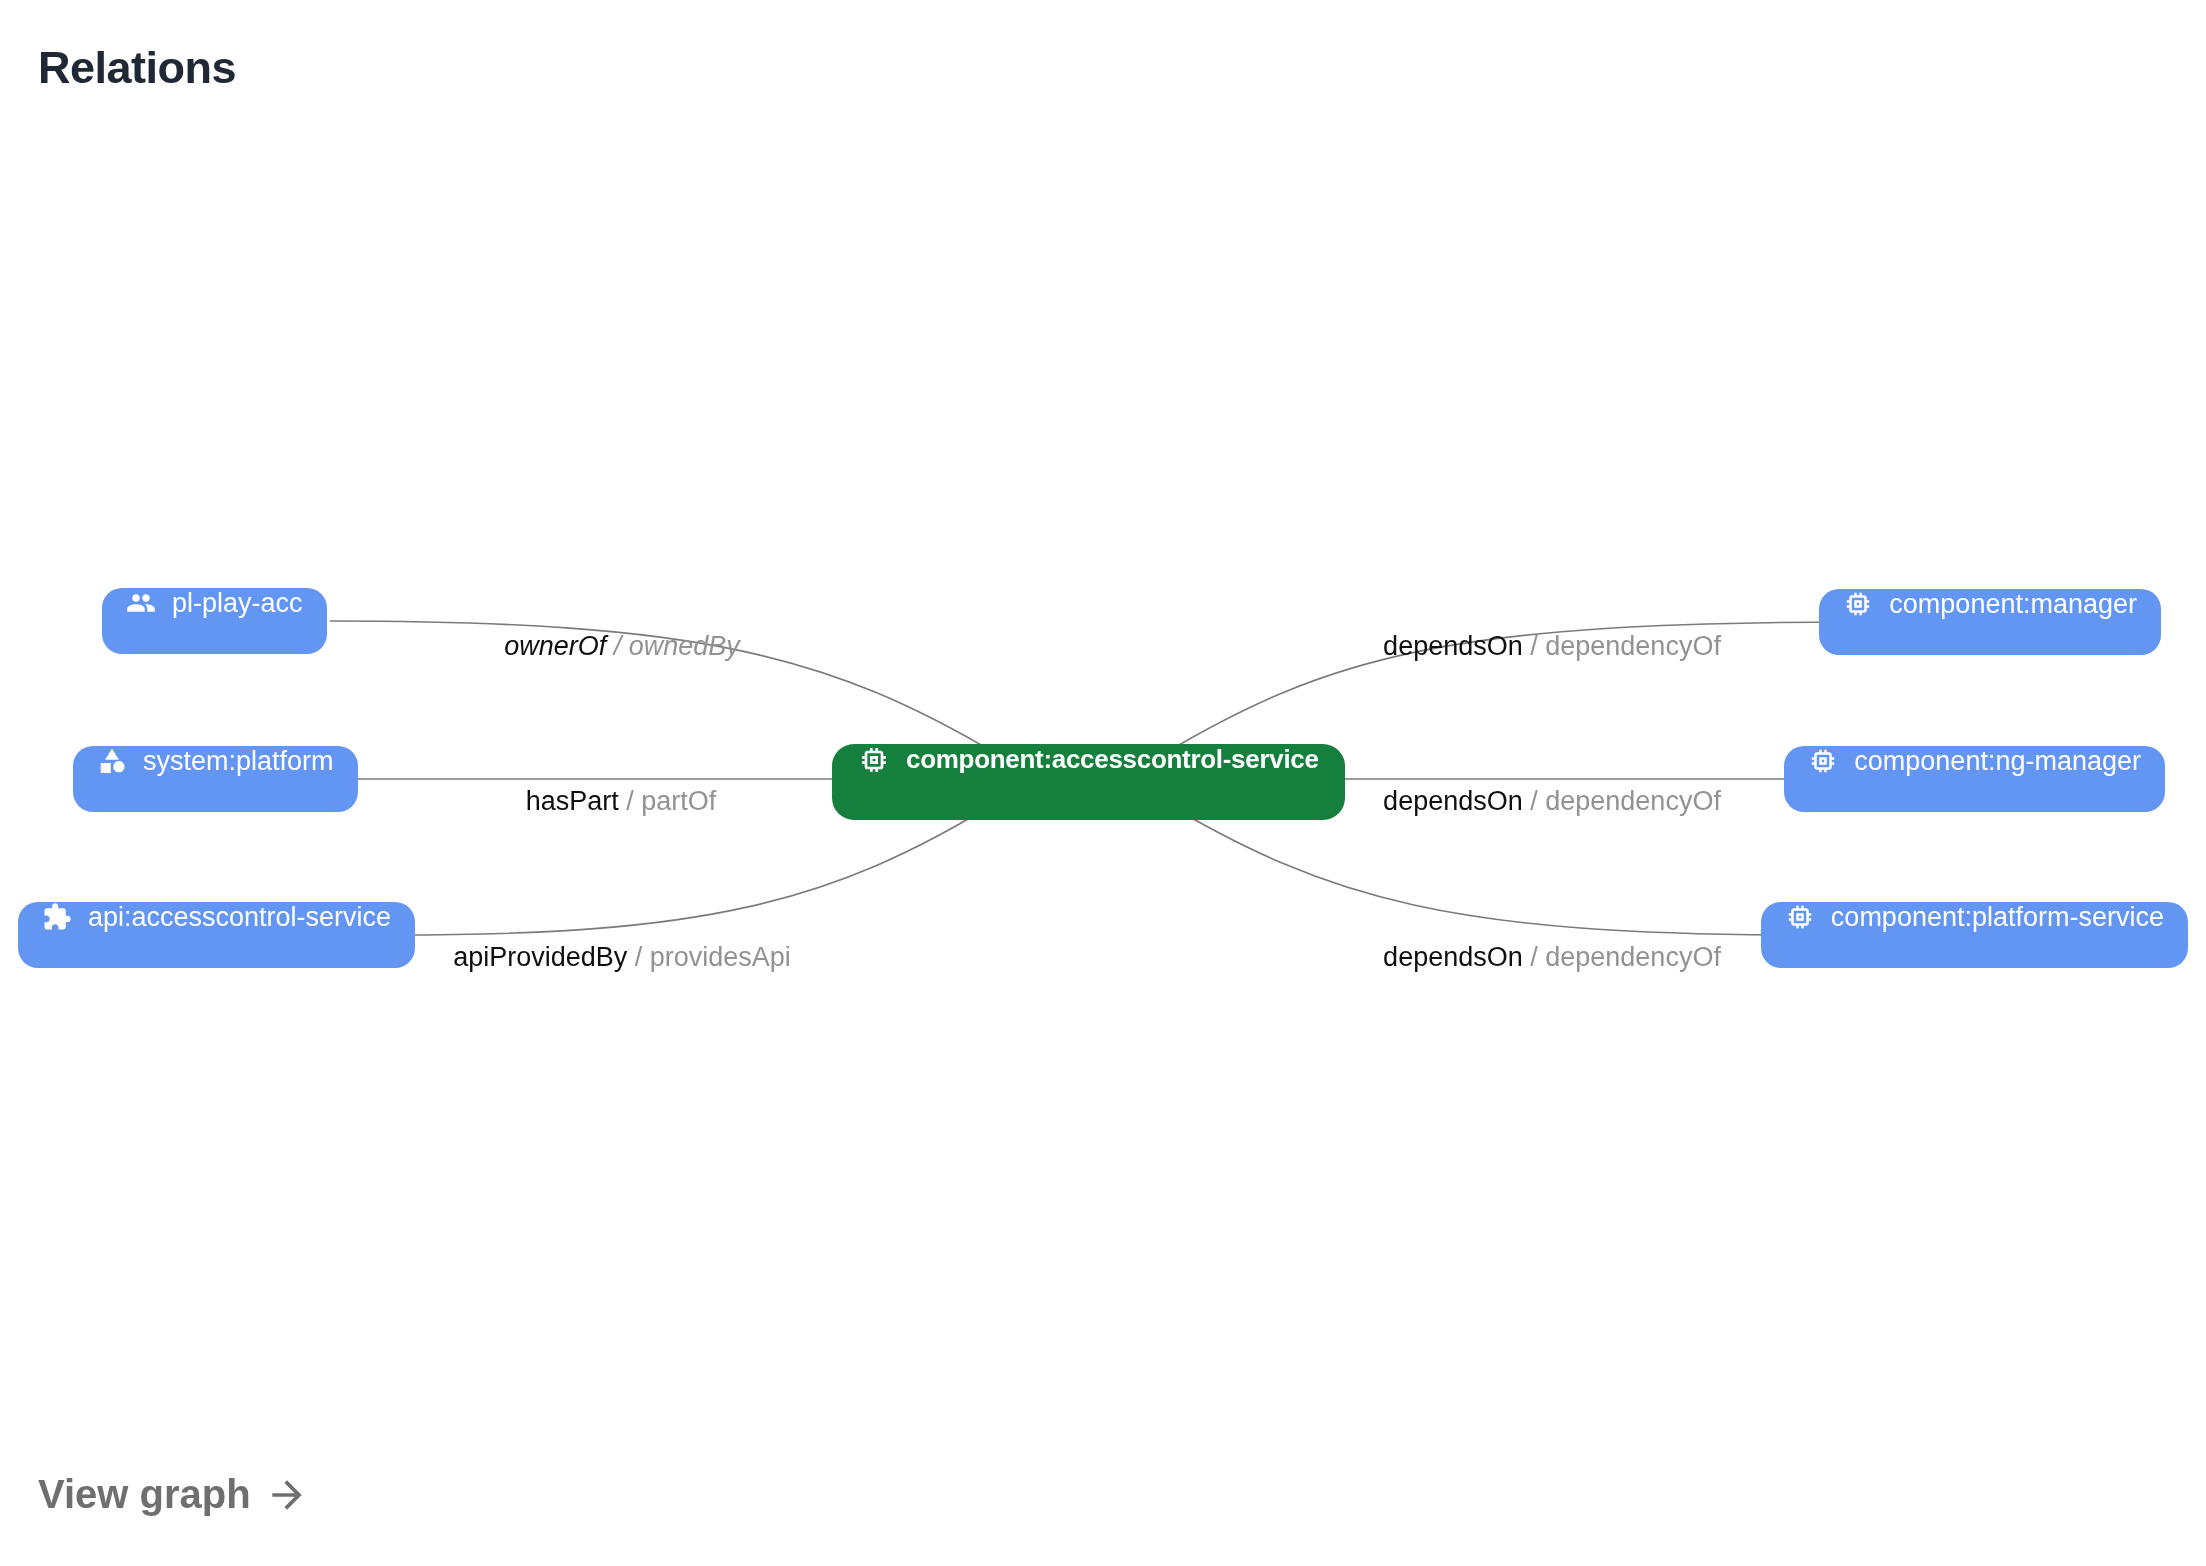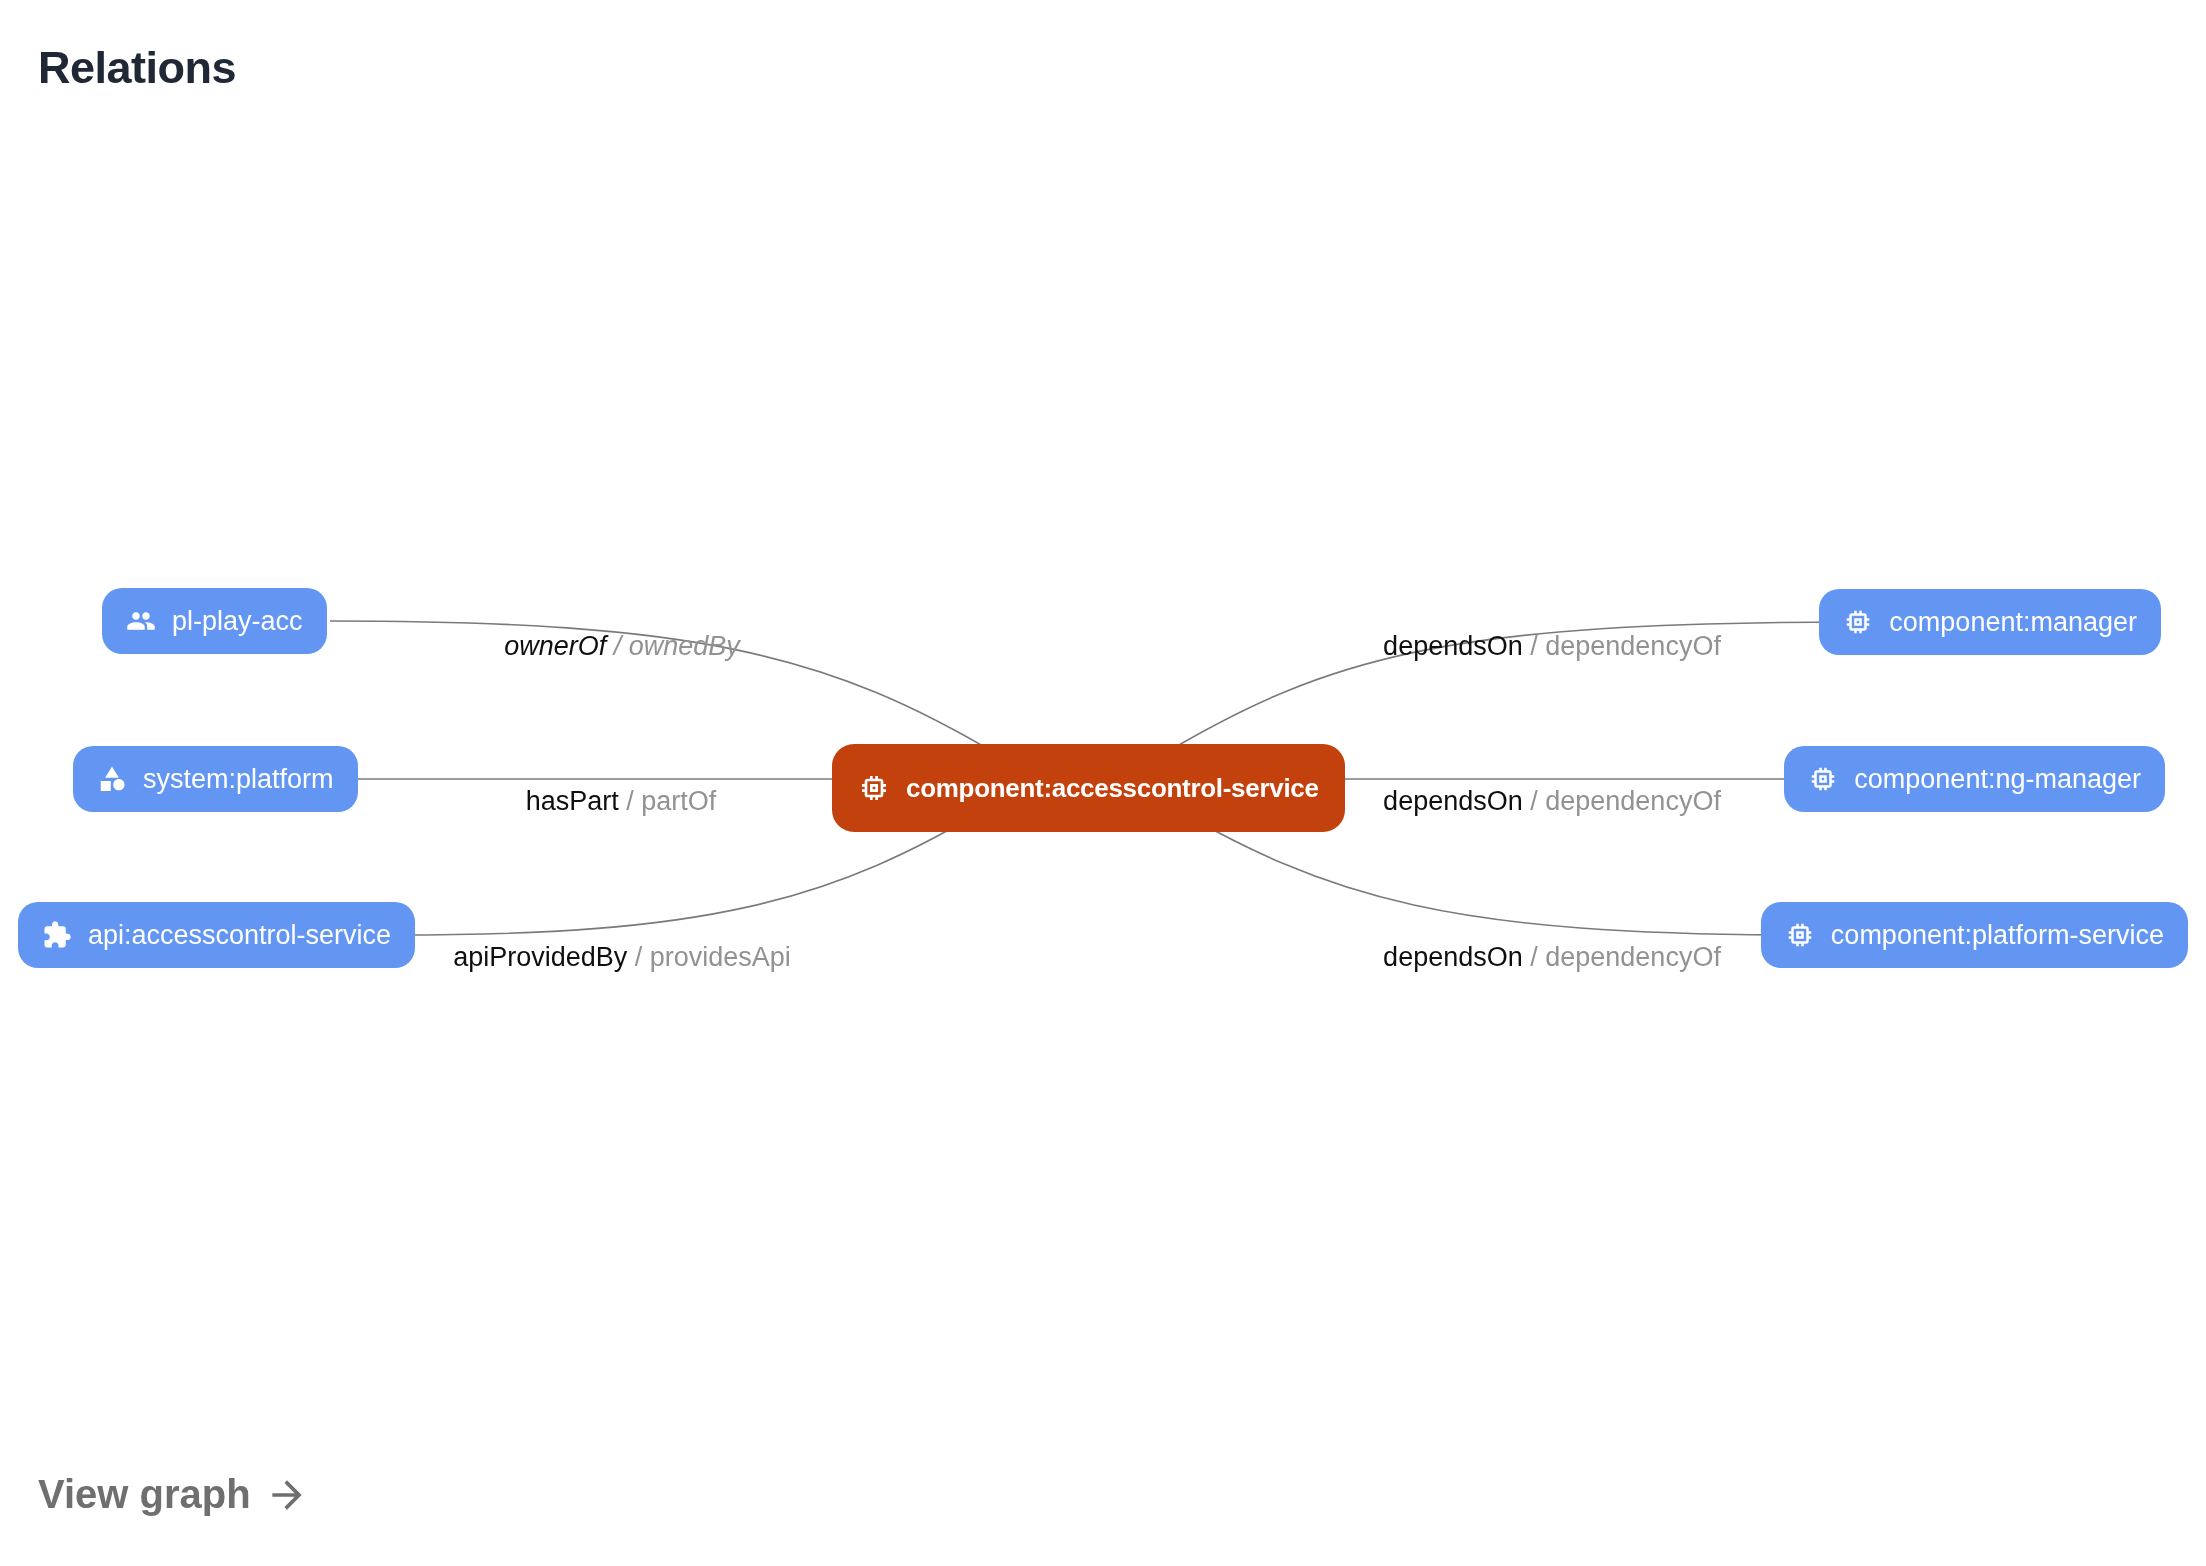--- a/index.html
+++ b/index.html
@@ -36,36 +36,36 @@
     transform: translate(-50%, -50%);
     font-size: 27px;
     white-space: nowrap;
   }
   .elabel .lp { color: #0f0f0f; }
   .elabel .ls { color: #929292; }
   .node {
     position: absolute;
     z-index: 3;
     display: flex;
-    align-items: center;
+    align-items: flex-start;
     gap: 16px;
     height: 66px;
     padding: 0 24px;
     border-radius: 20px;
     background: #6396f2;
     color: #ffffff;
     font-size: 27px;
     white-space: nowrap;
     cursor: pointer;
   }
   .node .nicon { display: flex; align-items: center; }
   .node .nicon svg { width: 30px; height: 30px; fill: #ffffff; }
   .node.center {
-    background: #c2410c;
-    height: 88px;
+    background: #15803d;
+    height: 76px;
     border-radius: 22px;
     padding: 0 26px;
     font-weight: 700;
     font-size: 26px;
     letter-spacing: -0.3px;
   }
   .node.center .nicon svg { width: 32px; height: 32px; }
   .view-graph {
     position: absolute;
     left: 38px;

